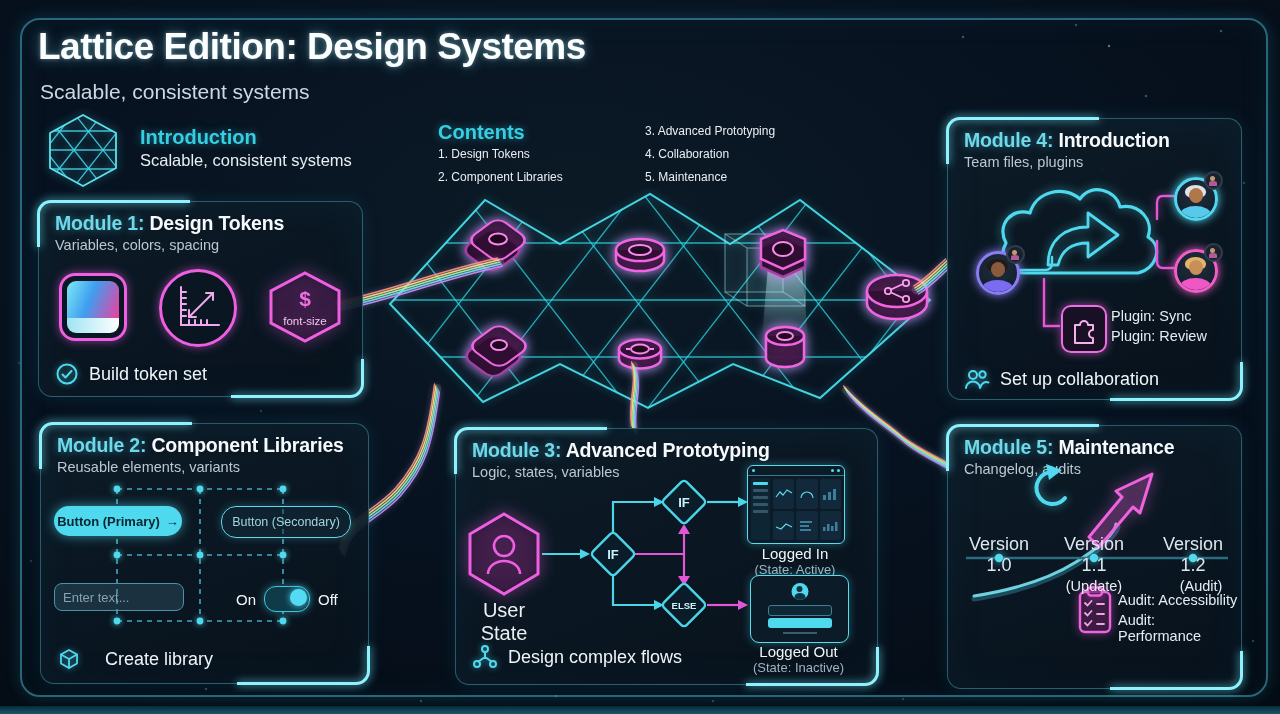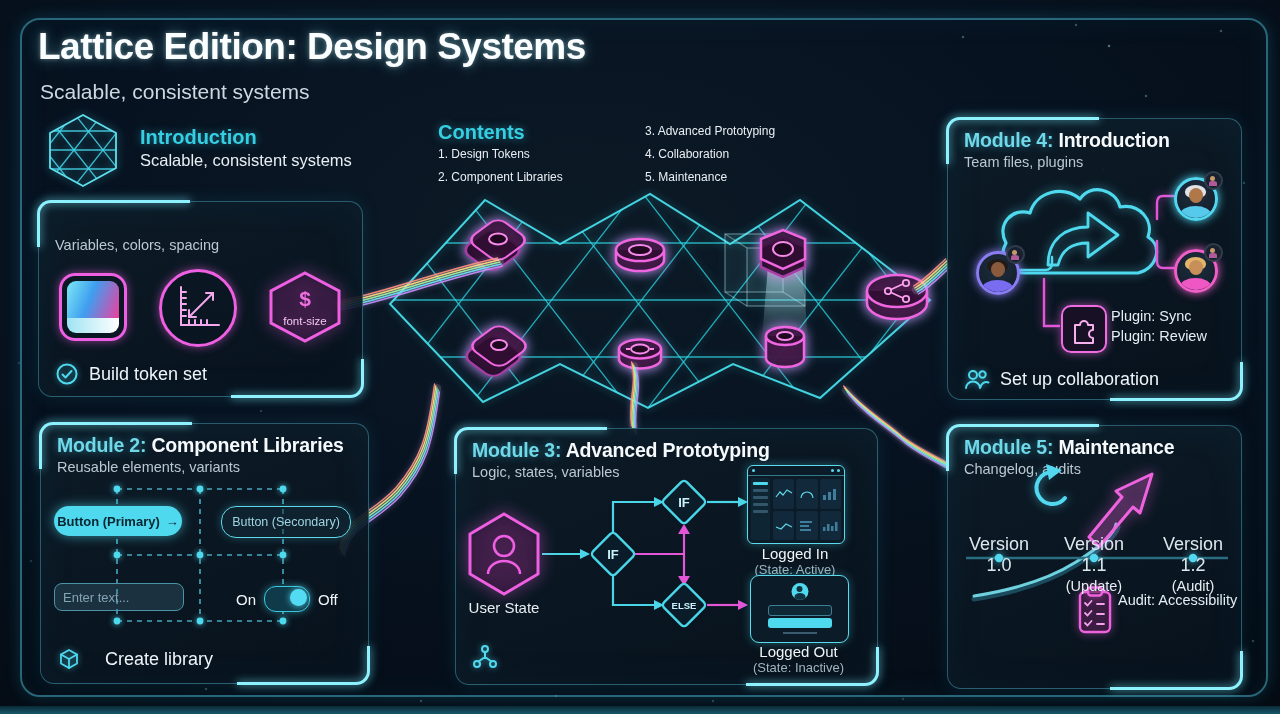--- a/index.html
+++ b/index.html
@@ -78,21 +78,21 @@
   .knob{position:absolute;right:2px;top:2px;width:17px;height:17px;border-radius:50%;background:#52dbf2;
     box-shadow:0 0 7px rgba(90,225,245,.9);}
   
   .m3-flow{position:absolute;left:0;top:0;}
   .cflow{stroke:#49d6e8;stroke-width:2.2;fill:none;}
   .mflow{stroke:#e356d8;stroke-width:2.2;fill:none;}
   .chead{fill:#49d6e8;stroke:none;}
   .mhead{fill:#e356d8;stroke:none;}
   .dia{fill:rgba(10,30,42,.88);stroke:#49d6e8;stroke-width:2.4;}
   .dtext{fill:#c9f2fa;font-size:13px;font-weight:bold;text-anchor:middle;font-family:"Liberation Sans",sans-serif;}
-  .flow-label{position:absolute;text-align:center;font-size:15px;color:#e8eef2;}
+  .flow-label{position:absolute;text-align:center;font-size:20px;color:#e8eef2;}
   .state-title{position:absolute;text-align:center;font-size:15px;color:#f0f5f8;}
   .state-sub{position:absolute;text-align:center;font-size:13px;color:#9fb4c0;}
   .mini{position:absolute;background:#0b1b27;border:1.5px solid #58dcee;border-radius:6px;
     box-shadow:0 0 10px rgba(80,220,240,.35);}
   .mini-bar{position:absolute;left:0;top:0;right:0;height:9px;border-bottom:1px solid rgba(88,220,238,.5);}
   .mb-dot{position:absolute;top:3px;width:3px;height:3px;border-radius:50%;background:#58dcee;}
   .mini-side{position:absolute;left:3px;top:12px;width:19px;bottom:3px;background:#0e2533;border-radius:2px;}
   .ms-line{display:block;height:3px;margin:4px 2px;background:#34566b;border-radius:1px;}
   .ms-line.hot{background:#4fd9ef;}
   .mini-grid{position:absolute;left:25px;top:13px;right:3px;bottom:3px;display:grid;
@@ -335,20 +335,24 @@
   <div class="intro-sub">Scalable, consistent systems</div>
 
   <div class="toc-head">Contents</div>
   <div class="toc-item" style="left:438px;top:147px;">1. Design Tokens</div>
   <div class="toc-item" style="left:438px;top:170px;">2. Component Libraries</div>
   <div class="toc-item" style="left:645px;top:124px;">3. Advanced Prototyping</div>
   <div class="toc-item" style="left:645px;top:147px;">4. Collaboration</div>
   <div class="toc-item" style="left:645px;top:170px;">5. Maintenance</div>
 
   <div class="card" style="left:38px;top:201px;width:323px;height:194px;">
+    <div class="mod-head">
+      <span class="mod-label">Module 1:</span>
+      <span class="mod-title">Design Tokens</span>
+    </div>
     <div class="mod-sub">Variables, colors, spacing</div>
     <div class="gsq">
       <div class="gsq-in">
           <div class="gsq-top"></div>
           <div class="gsq-bot"></div>
         </div>
     </div>
     <div class="m1-circle">
       <svg width="52" height="52" viewBox="0 0 52 52">
         <g class="pinkline">
@@ -544,20 +548,21 @@
     </div>
     <div class="state-title" style="left:294px;top:214px;width:97px;">Logged Out</div>
     <div class="state-sub" style="left:294px;top:231px;width:97px;">(State: Inactive)</div>
     <div class="card-foot" style="bottom:14px;">
       <svg class="icon-c" width="26" height="26" viewBox="0 0 26 26">
         <circle cx="13" cy="5" r="3"></circle>
           <circle cx="5" cy="20" r="3"></circle>
           <circle cx="21" cy="20" r="3"></circle>
         <path d="M13,8 V13 M13,13 L6.5,17.5 M13,13 L19.5,17.5"></path>
       </svg>
+      <span>Design complex flows</span>
     </div>
   </div>
 
   <div class="card" style="left:947px;top:118px;width:293px;height:280px;">
     <div class="mod-head">
       <span class="mod-label">Module 4:</span>
       <span class="mod-title">Introduction</span>
     </div>
     <div class="mod-sub">Team files, plugins</div>
     <svg class="m4-art" width="293" height="280" viewBox="0 0 293 280">
@@ -630,16 +635,17 @@
         <rect class="clip" x="11" y="1.5" width="14" height="8" rx="3"></rect>
         <path class="cliprow" d="M8,17 l2.5,2.5 l4,-4.5 M20,18 h7"></path>
         <path class="cliprow" d="M8,27 l2.5,2.5 l4,-4.5 M20,28 h7"></path>
         <path class="cliprow" d="M8,37 l2.5,2.5 l4,-4.5 M20,38 h7"></path>
       </g>
     </svg>
     <div class="ver" style="left:6px;">Version 1.0</div>
     <div class="ver" style="left:101px;">Version 1.1</div>
     <div class="ver" style="left:200px;">Version 1.2</div>
     <div class="vtag" style="left:101px;">(Update)</div>
-    <div class="vtag" style="left:200px;">(Audit)</div>
+    <div class="vtag" style="left:208px;">(Audit)</div>
     <div class="audit-line" style="top:166px;">Audit: Accessibility</div>
+    <div class="audit-line" style="top:186px;">Audit: Performance</div>
   </div>
 </div>
 
 </body></html>

